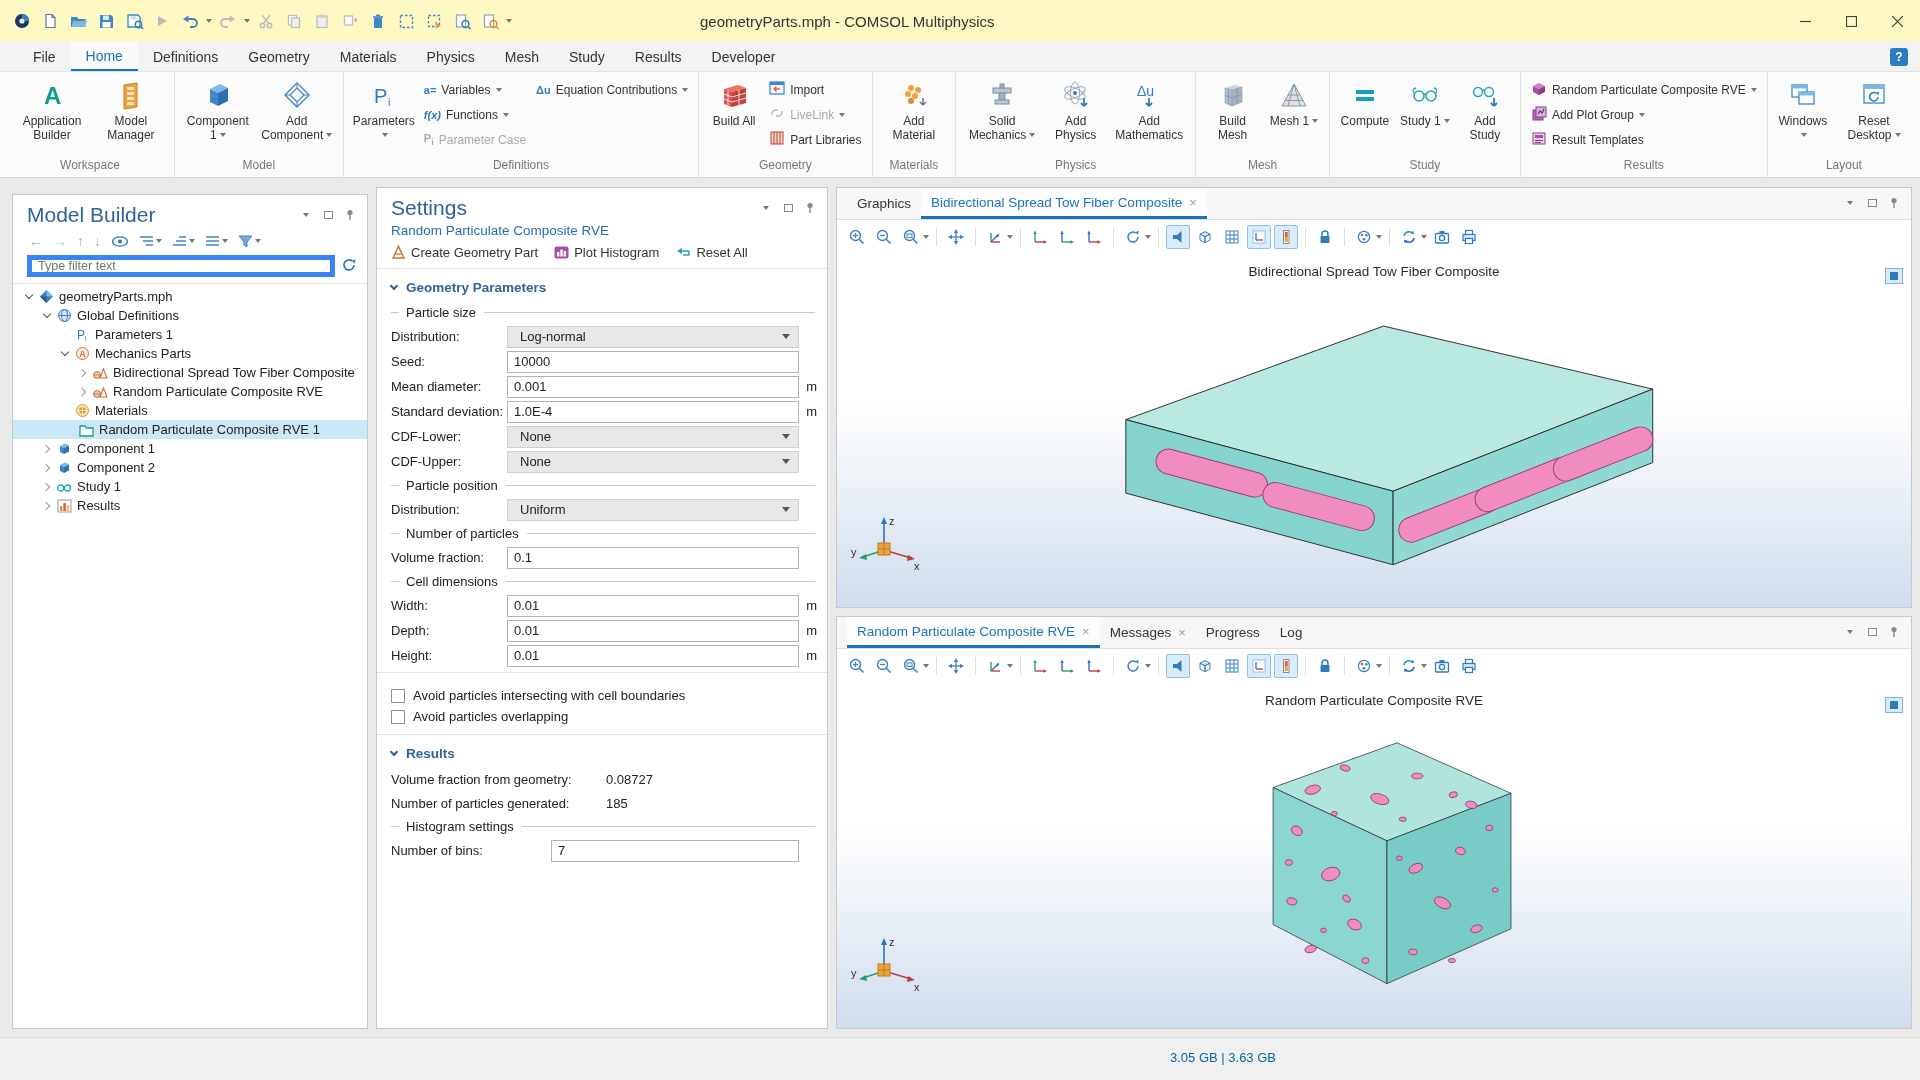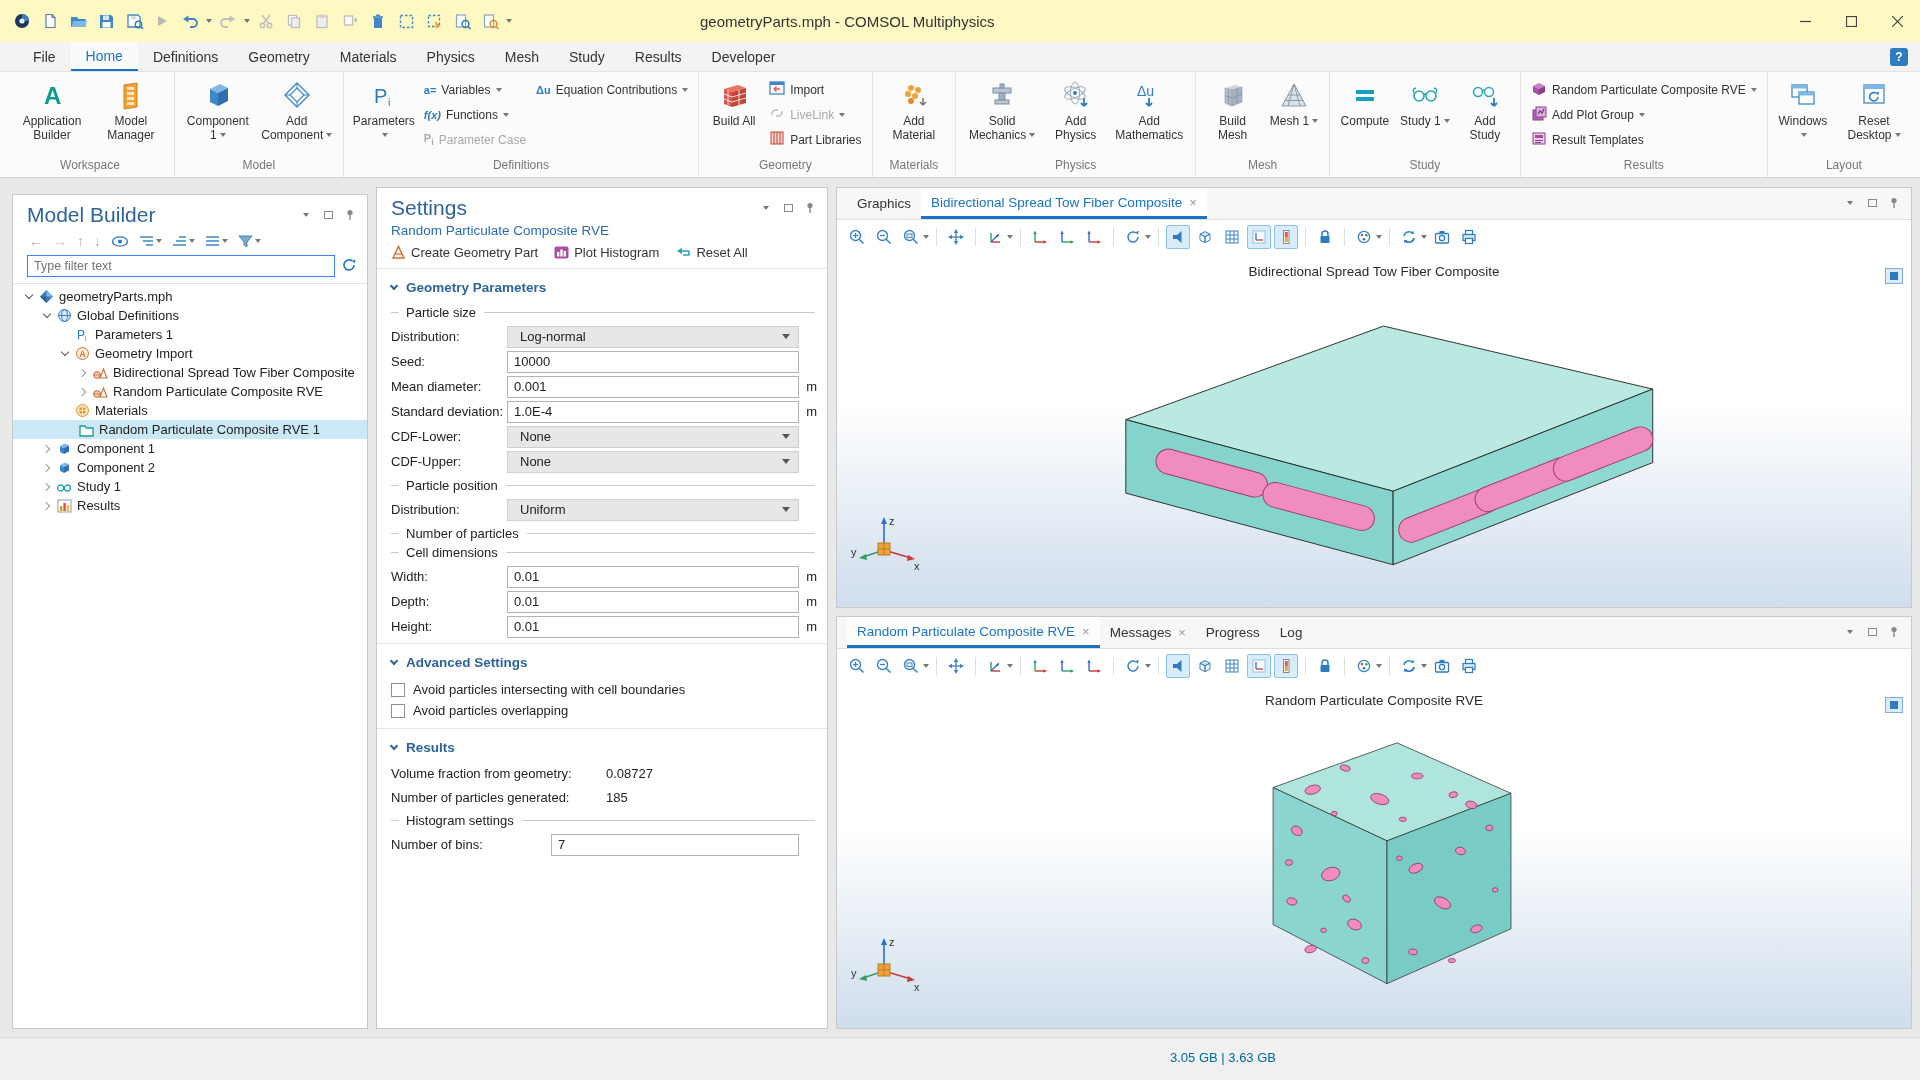--- a/index.html
+++ b/index.html
@@ -46,21 +46,21 @@
   .phead{display:flex;align-items:center;padding:8px 10px 0 14px;}
   .ptitle{font-size:21px;color:#2f6399;}
   .minis{margin-left:auto;display:flex;gap:8px;align-items:center;}
   .mini{display:inline-flex;align-items:center;justify-content:center;width:14px;height:12px;}
   .mini-box{width:9px;height:8px;border:1px solid #888;}
 
   
   .mbtools{display:flex;align-items:center;gap:10px;padding:6px 12px 4px 16px;color:#8aa9c8;font-size:14px;}
   .mbtools .ti{display:flex;align-items:center;gap:2px;}
   .filter-row{display:flex;align-items:center;gap:6px;padding:2px 10px 6px 14px;}
-  .filter-row input{flex:1;height:22px;border:1px solid #3b82f6;padding:0 6px;font-size:12.5px;color:#c2410c;font-family:"Liberation Sans",sans-serif;}
+  .filter-row input{flex:1;height:22px;border:5px solid #3b82f6;padding:0 6px;font-size:12.5px;color:#c2410c;font-family:"Liberation Sans",sans-serif;}
   .tree{border-top:1px solid #e4e4e4;padding-top:3px;}
   .trow{display:flex;align-items:center;height:19px;font-size:13px;color:#222;}
   .trow.selected{background:#cbe8f7;padding-left:48px;}
   .ar{width:16px;flex:none;display:flex;justify-content:center;align-items:center;}
   .chev-e{width:6px;height:6px;border-right:1.5px solid #555;border-bottom:1.5px solid #555;transform:rotate(45deg);margin-top:-3px;}
   .chev-c{width:6px;height:6px;border-right:1.5px solid #999;border-bottom:1.5px solid #999;transform:rotate(-45deg);margin-left:-3px;}
   .ticon{width:18px;flex:none;display:flex;justify-content:center;align-items:center;margin-right:4px;}
   .l0{padding-left:8px;}.l1{padding-left:26px;}.l2{padding-left:44px;}.l3{padding-left:62px;}
 
   
@@ -697,21 +697,21 @@
       <div class="trow l2">
           <span class="ar">
             <span class="chev-e"></span>
           </span>
           <span class="ticon">
             <svg width="15" height="15">
               <circle cx="7.5" cy="7.5" r="6" fill="#fdeee2" stroke="#d2703a"></circle>
               <text x="4.2" y="11" font-size="9" fill="#d2703a" font-weight="bold">A</text>
             </svg>
           </span>
-          <span>Geometry Import</span>
+          <span>Mechanics Parts</span>
         </div>
       <div class="trow l3">
           <span class="ar">
             <span class="chev-c"></span>
           </span>
           <span class="ticon">
             <svg width="16" height="14">
               <circle cx="5" cy="9" r="3.4" fill="#f6cdb4" stroke="#cb6a33"></circle>
               <line x1="1.6" y1="9" x2="8.4" y2="9" stroke="#cb6a33" stroke-width="0.8"></line>
               <polygon points="8,12 11.5,3 15,12" fill="none" stroke="#cb6a33" stroke-width="1.1"></polygon>
@@ -913,20 +913,25 @@
           <div class="dd">
             <span>Uniform</span>
             <span class="dda"></span>
           </div>
           <span class="unit"></span>
         </div>
       <div class="grp">
           <span>Number of particles</span>
           <span class="gline"></span>
         </div>
+      <div class="srow">
+          <label>Volume fraction:</label>
+          <input class="ti-in" value="0.1" style="">
+          <span class="unit"></span>
+        </div>
       <div class="grp">
           <span>Cell dimensions</span>
           <span class="gline"></span>
         </div>
       <div class="srow">
           <label>Width:</label>
           <input class="ti-in" value="0.01" style="">
           <span class="unit">m</span>
         </div>
       <div class="srow">
@@ -935,24 +940,20 @@
           <span class="unit">m</span>
         </div>
       <div class="srow">
           <label>Height:</label>
           <input class="ti-in" value="0.01" style="">
           <span class="unit">m</span>
         </div>
     </div>
 
     <div class="sec">
-      <div class="sechead">
-          <span class="sec-ch"></span>
-          <span>Advanced Settings</span>
-        </div>
       <div class="chkrow">
           <span class="chk"></span>
           <span>Avoid particles intersecting with cell boundaries</span>
         </div>
       <div class="chkrow">
           <span class="chk"></span>
           <span>Avoid particles overlapping</span>
         </div>
     </div>
 

